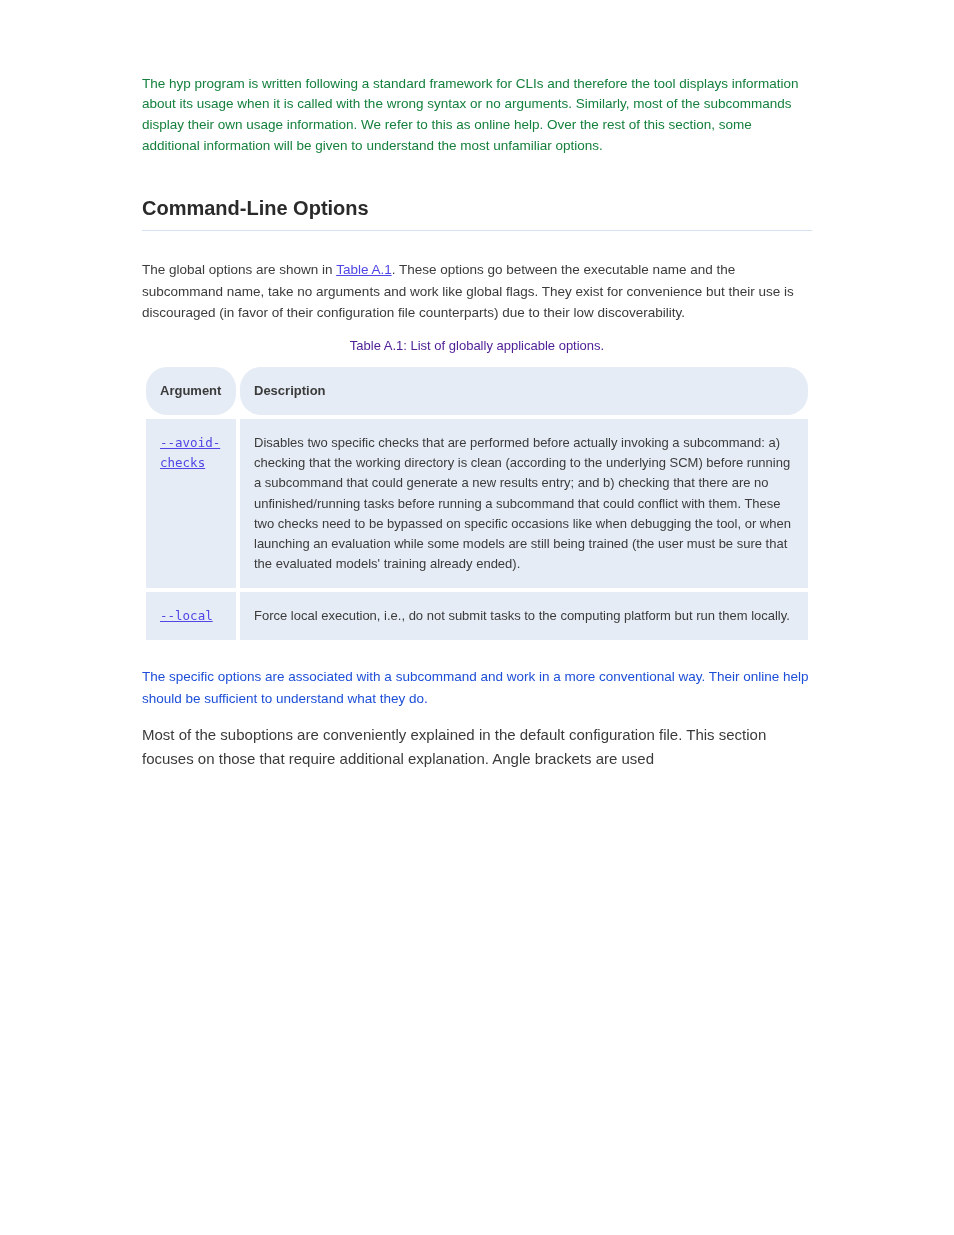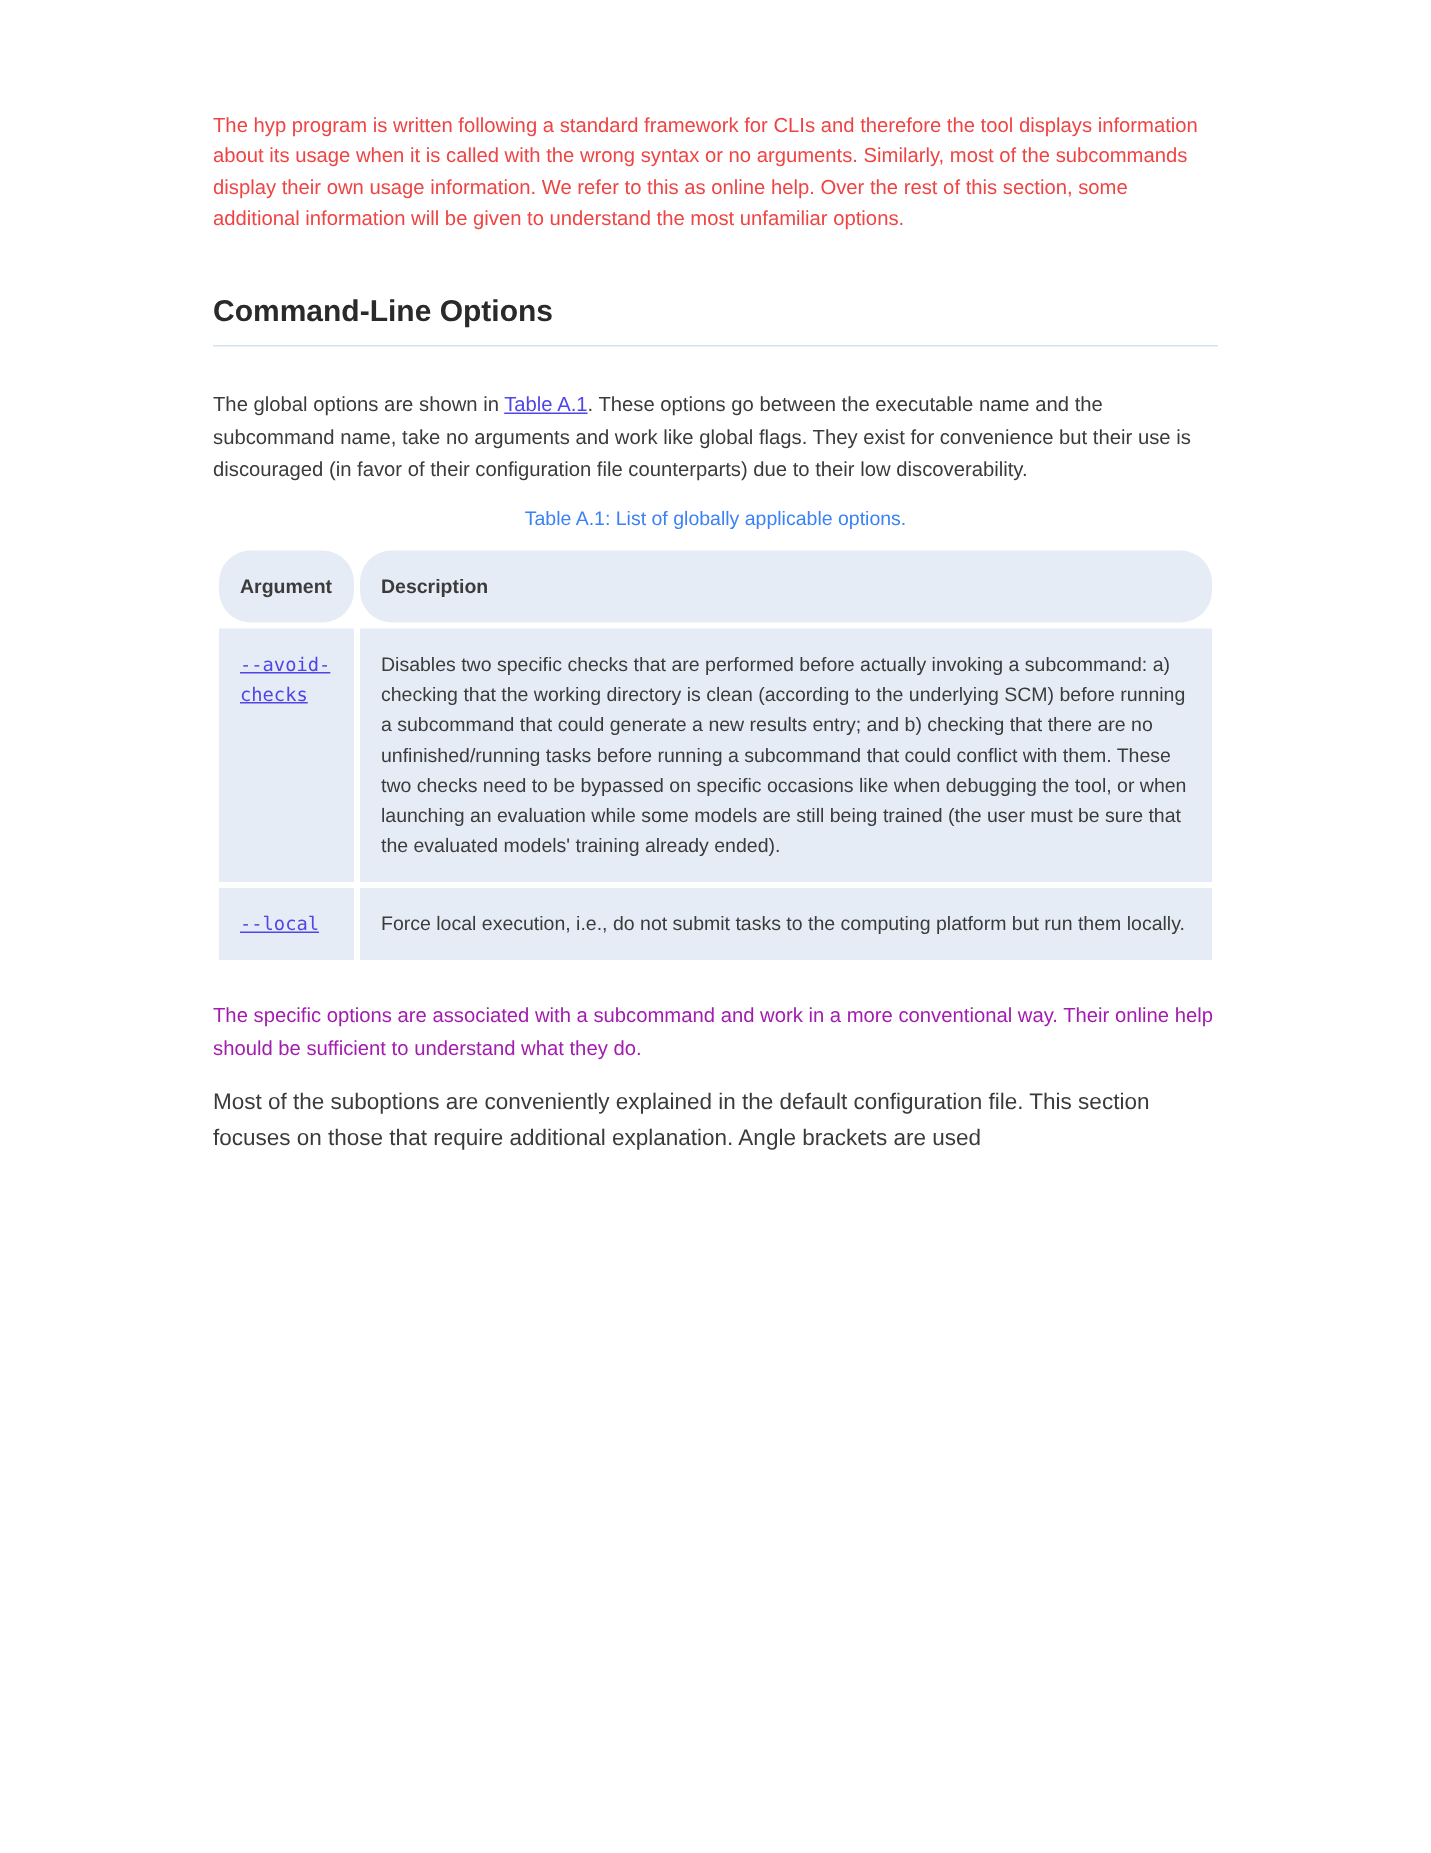--- a/index.html
+++ b/index.html
@@ -14,21 +14,21 @@
   }
   .page {
     width: 670px;
     margin: 0 auto;
     padding-top: 60px;
     padding-bottom: 80px;
   }
   .intro {
     font-size: 13.5px;
     line-height: 1.55;
-    color: #ef4444;
+    color: #15803d;
     margin-bottom: 40px;
   }
   h3.cli-opts {
     font-size: 20px;
     font-weight: 700;
     margin: 28px 0 4px 0;
     padding-bottom: 10px;
     border-bottom: 1px solid #d6e2ef;
     color: #2a2a2a;
   }
@@ -38,21 +38,21 @@
     color: #3b3b3b;
     margin: 28px 0 10px 0;
   }
   .global-desc a {
     color: #4f46e5;
     text-decoration: underline;
   }
   .table-caption {
     text-align: center;
     font-size: 13px;
-    color: #3b82f6;
+    color: #4c1d95;
     margin: 14px 0 10px 0;
   }
   table.opts {
     width: 100%;
     border-collapse: separate;
     border-spacing: 4px;
     table-layout: fixed;
   }
   table.opts td {
     background: #e6ecf5;
@@ -71,21 +71,21 @@
   table.opts td.arg a {
     color: #4f46e5;
     text-decoration: underline;
     font-weight: 400;
     font-size: 12.5px;
   }
   .code { font-family: ui-monospace, SFMono-Regular, Menlo, Consolas, monospace; font-size: 12.5px; }
   .continuation {
     font-size: 13.5px;
     line-height: 1.6;
-    color: #a21caf;
+    color: #1d4ed8;
     margin-top: 22px;
   }
   h3.conf-subopts {
     font-size: 16px;
     font-weight: 600;
     margin: 22px 0 6px 0;
     color: #2a2a2a;
   }
   .footer-note {
     font-size: 15px;

